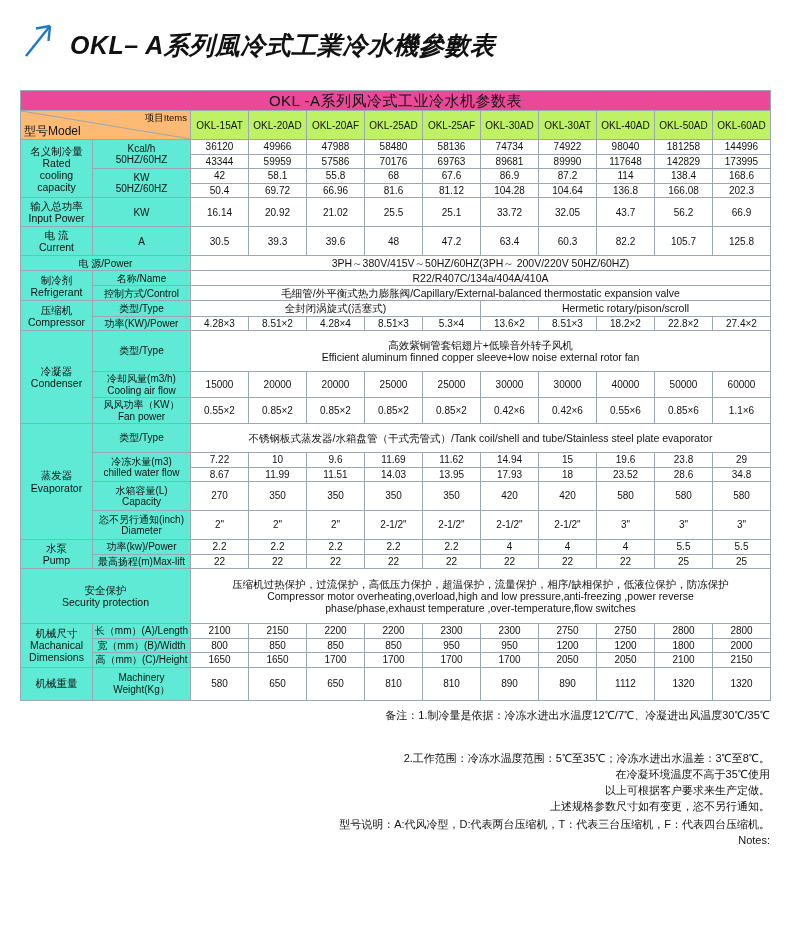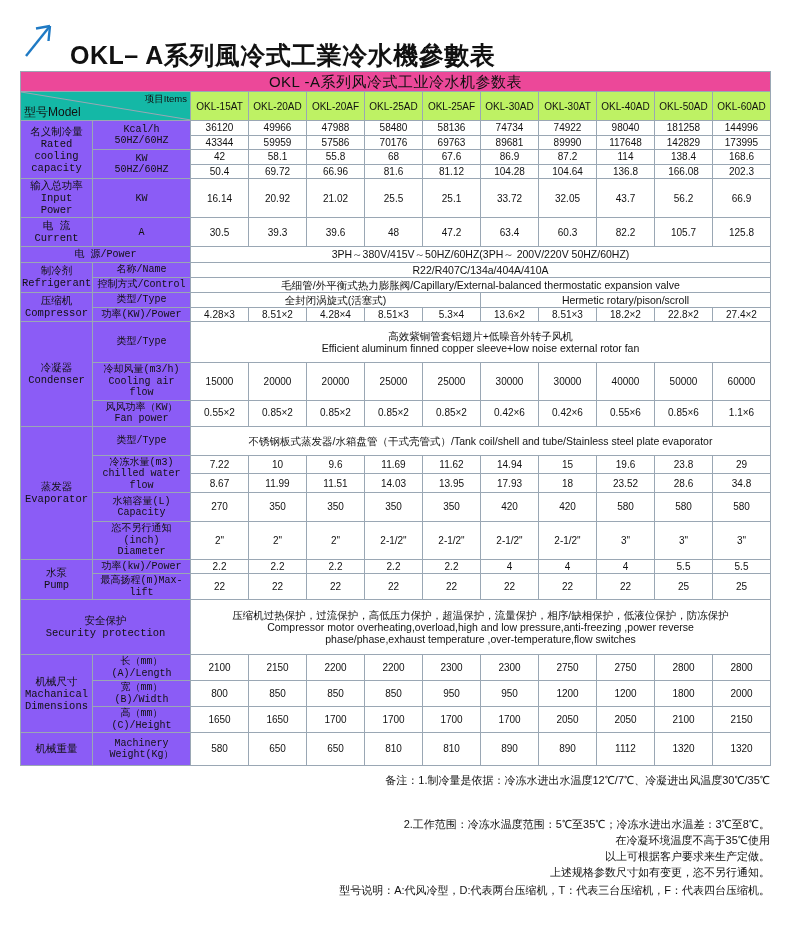--- a/index.html
+++ b/index.html
@@ -17,23 +17,24 @@
   .page {
     position: relative;
     width: 790px;
     height: 931px;
     box-sizing: border-box;
     padding: 18px 20px 10px 20px;
   }
   
   .header {
     display: flex;
-    align-items: flex-end;
+    align-items: center;
     gap: 10px;
-    margin-bottom: 1px;
+    margin-bottom: 20px;
+    font-style: italic;
   }
   .logo-arrow {
     width: 40px;
     height: 48px;
     flex: 0 0 40px;
     position: relative;
     margin-top: 4px;
   }
   .logo-arrow svg { display: block; }
   .title-block { padding-top: 2px; }
@@ -74,32 +75,31 @@
   .bluebar td {
     background: #ec4899;
     color: #ffffff;
     font-size: 15px;
     font-weight: bold;
     letter-spacing: 0.5px;
     padding: 4px 0;
     border: 1px solid #0a9ce8;
   }
   .lbl {
-    background: #8b5cf6;
-    font-family: Liberation Mono, monospace;
+    background: #5eead4;
   }
   .cn { font-size: 10.5px; }
   .modelhead {
     background: #bef264;
     font-size: 10px;
     line-height: 1.2;
   }
   .diag-cell {
     position: relative;
-    background: #14b8a6;
+    background: #fdba74;
     height: 26px;
   }
   .diag-cell .tl {
     position: absolute;
     left: 3px;
     bottom: 0;
     font-size: 12px;
   }
   .diag-cell .br {
     position: absolute;
@@ -549,15 +549,16 @@
   </table>
 
   <div class="notes">
     <div>备注：1.制冷量是依据：冷冻水进出水温度12℃/7℃、冷凝进出风温度30℃/35℃</div>
     <div class="indent1">2.工作范围：冷冻水温度范围：5℃至35℃；冷冻水进出水温差：3℃至8℃。</div>
     <div class="indent2">在冷凝环境温度不高于35℃使用</div>
     <div class="indent2">以上可根据客户要求来生产定做。</div>
     <div class="indent2">上述规格参数尺寸如有变更，恣不另行通知。</div>
     <div class="gap"></div>
     <div>型号说明：A:代风冷型，D:代表两台压缩机，T：代表三台压缩机，F：代表四台压缩机。</div>
+    <div>Notes:</div>
   </div>
 
 </div>
 
 </body></html>

